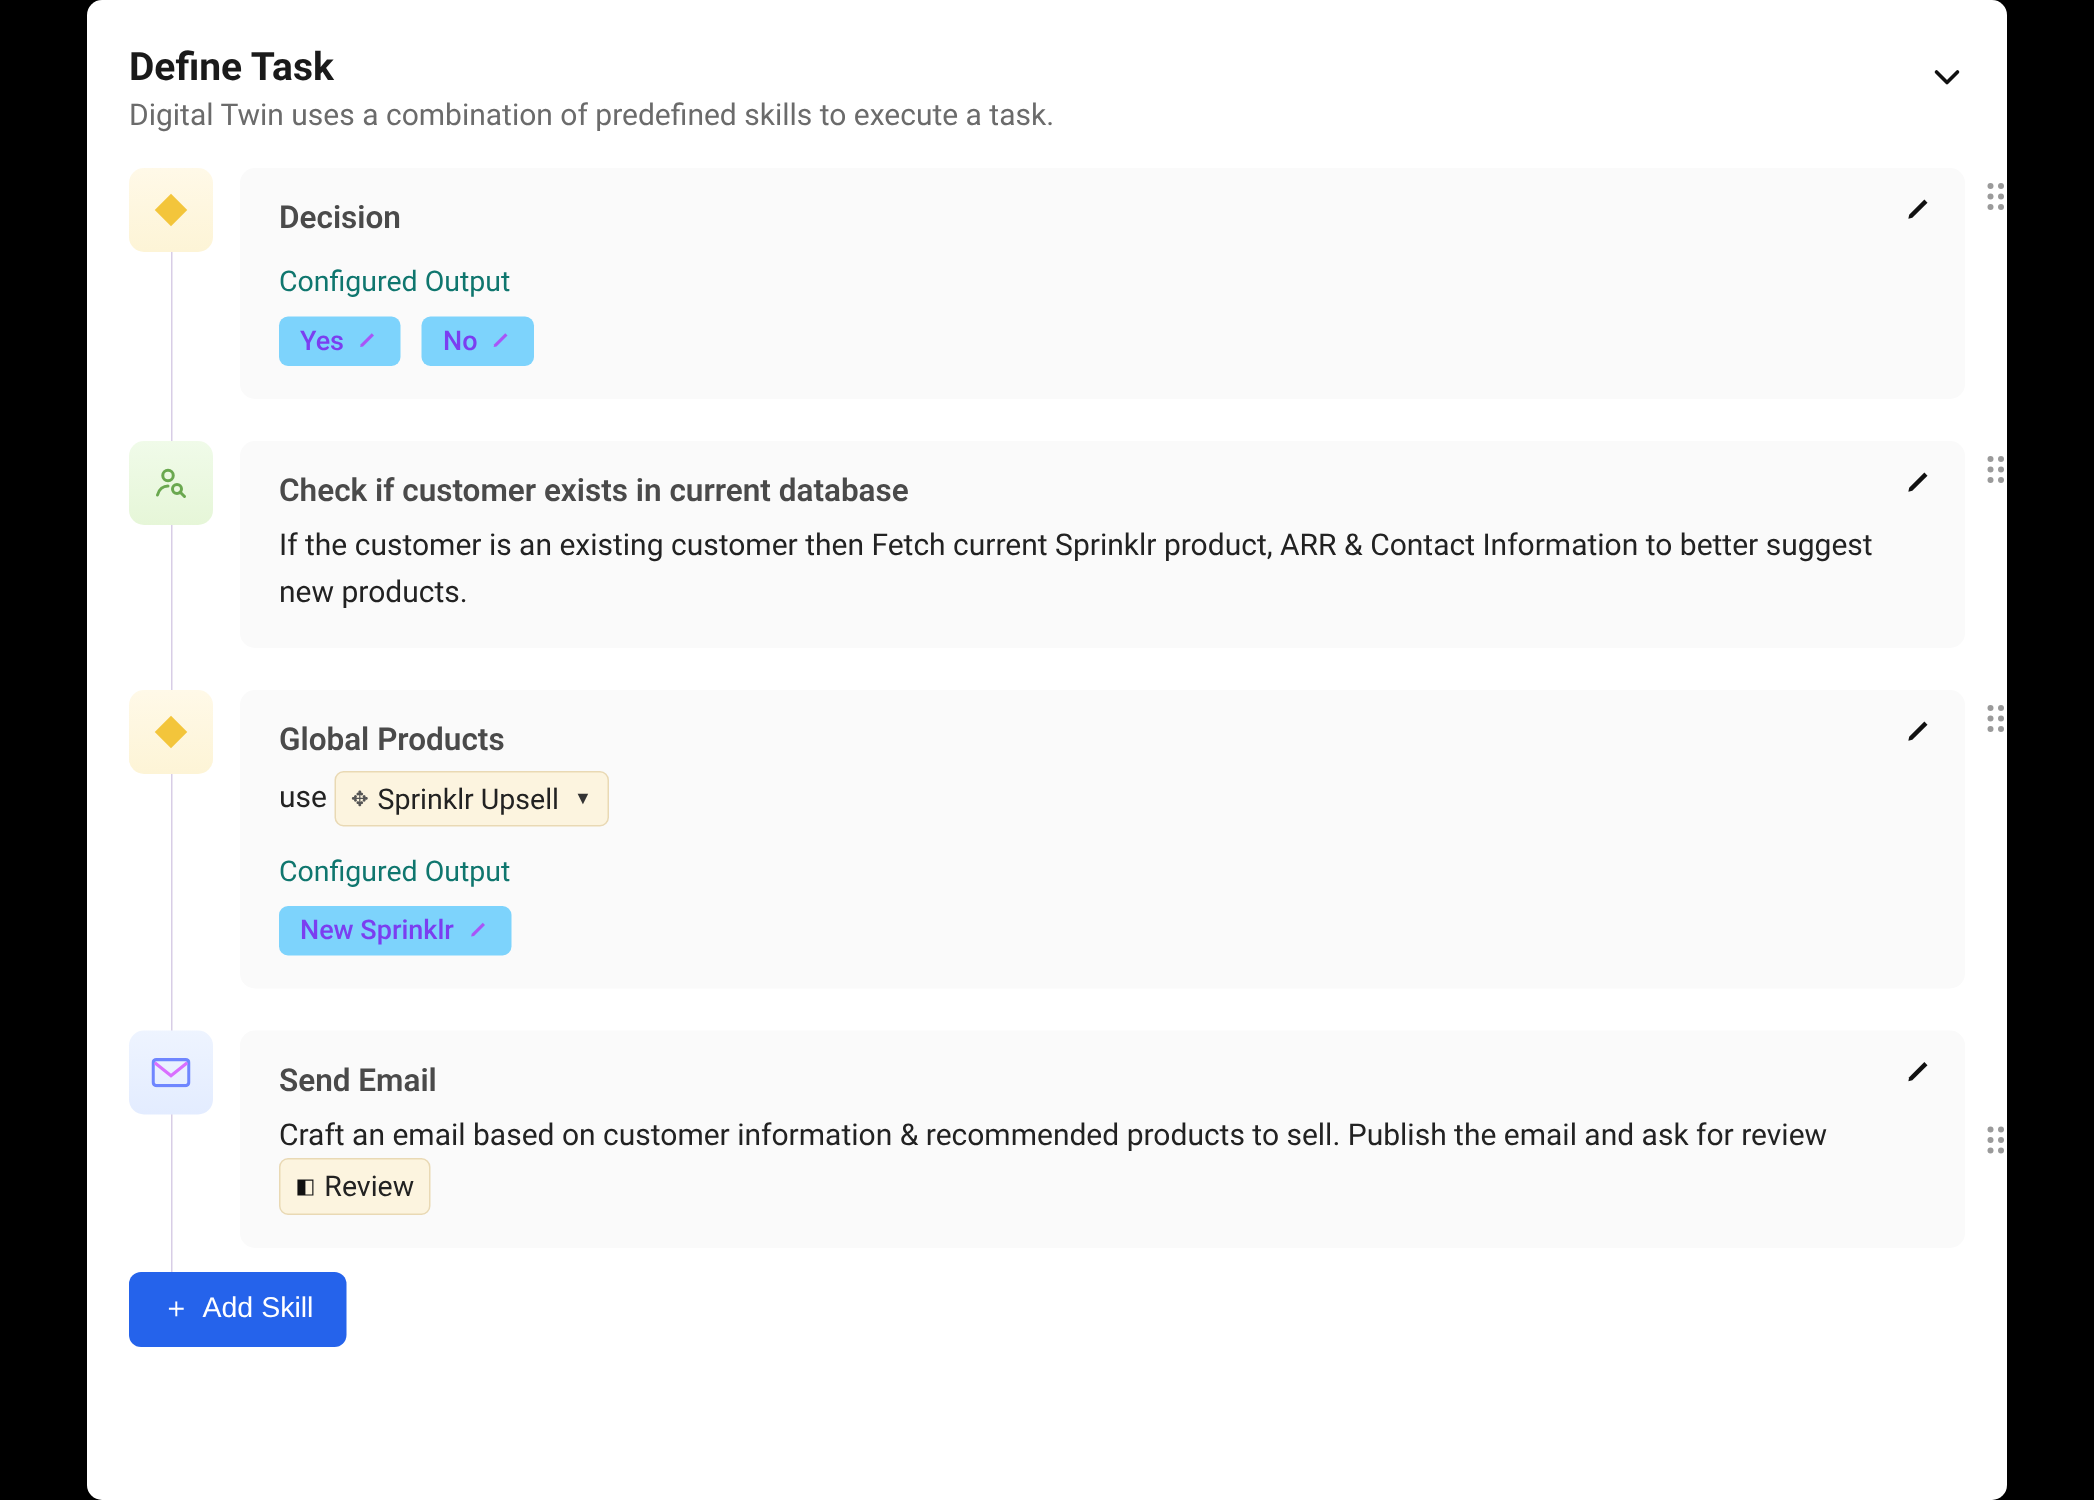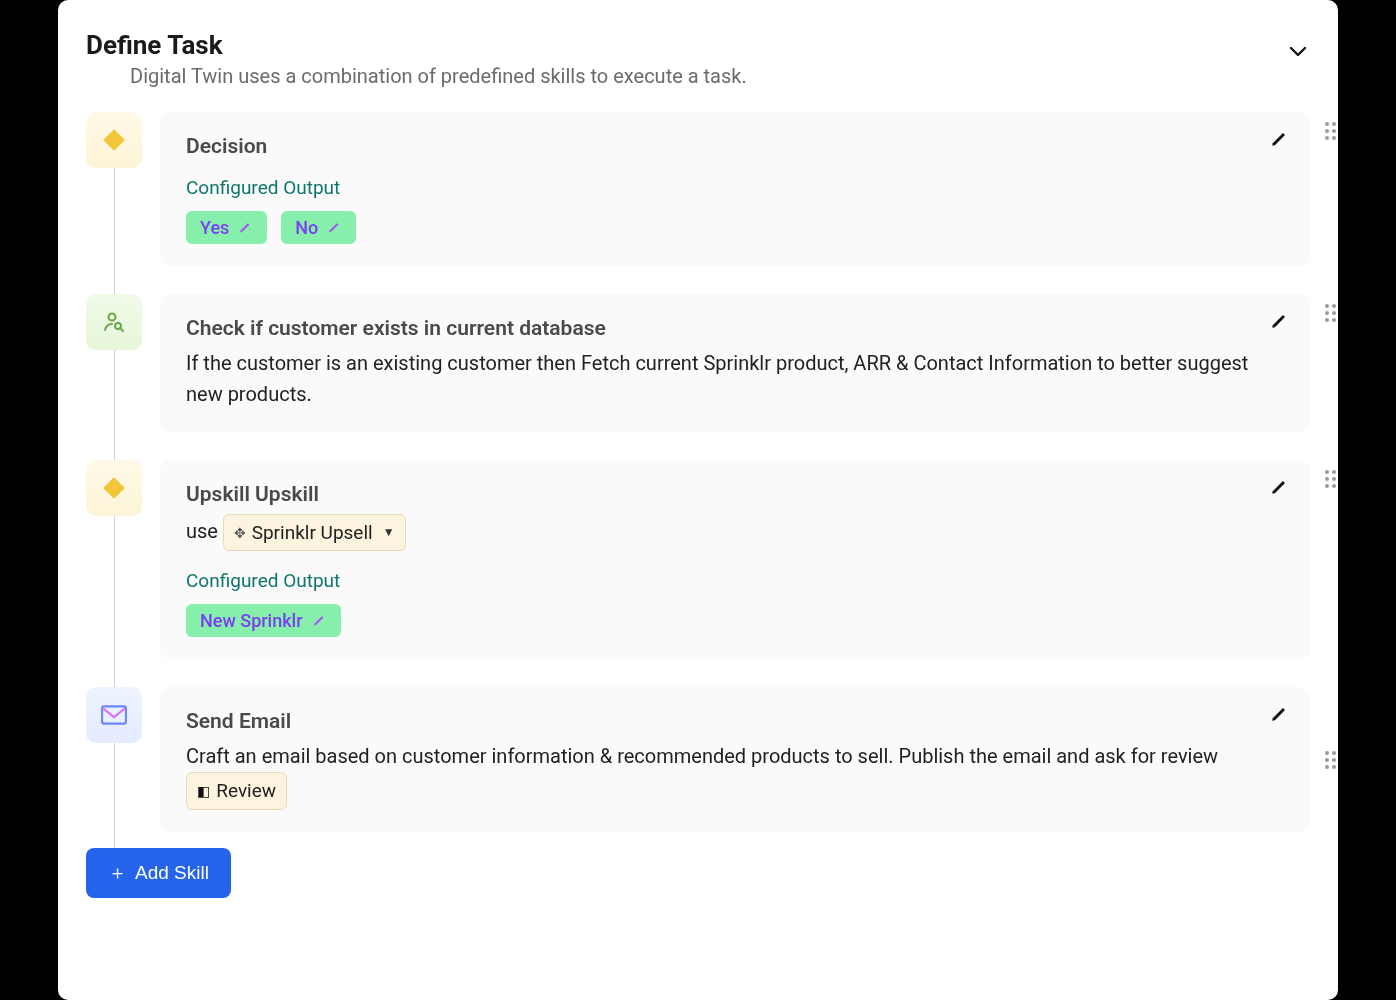--- a/index.html
+++ b/index.html
@@ -28,21 +28,20 @@
   .header-text { }
   .header-title {
     font-size: 26px;
     font-weight: 700;
     color: #1a1a1a;
     margin-bottom: 4px;
   }
   .header-sub {
     font-size: 20px;
     color: #6b6b6b;
-    margin-left: 44px;
   }
   .chevron {
     margin-top: 10px;
     cursor: pointer;
   }
   .timeline {
     position: relative;
   }
   .timeline-line {
     position: absolute;
@@ -92,21 +91,21 @@
     line-height: 1.55;
   }
   .configured-label {
     font-size: 19px;
     color: #0f766e;
     margin-top: 18px;
     margin-bottom: 12px;
   }
   .chips { display:flex; gap:14px; flex-wrap:wrap; }
   .chip {
-    background: #86efac;
+    background: #7dd3fc;
     color: #7b3ef0;
     font-size: 18px;
     padding: 6px 14px;
     border-radius: 6px;
     display: inline-flex;
     align-items: center;
     gap: 8px;
     font-weight: 500;
   }
   .chip .pen { color:#a855f7; }
@@ -283,21 +282,21 @@
         <div class="drag-handle">
             <div class="drag-dots">
               <span></span>
               <span></span>
               <span></span>
               <span></span>
               <span></span>
               <span></span>
             </div>
           </div>
-        <div class="step-title">Upskill Upskill</div>
+        <div class="step-title">Global Products</div>
         <div class="step-desc">
           <span>use </span>
           <span class="pill brown">
             <span class="pill-icon" style="color:#555;">✥</span>
             <span>Sprinklr Upsell</span>
             <span class="dropdown-caret">▼</span>
           </span>
         </div>
         <div class="configured-label">Configured Output</div>
         <div class="chips">

